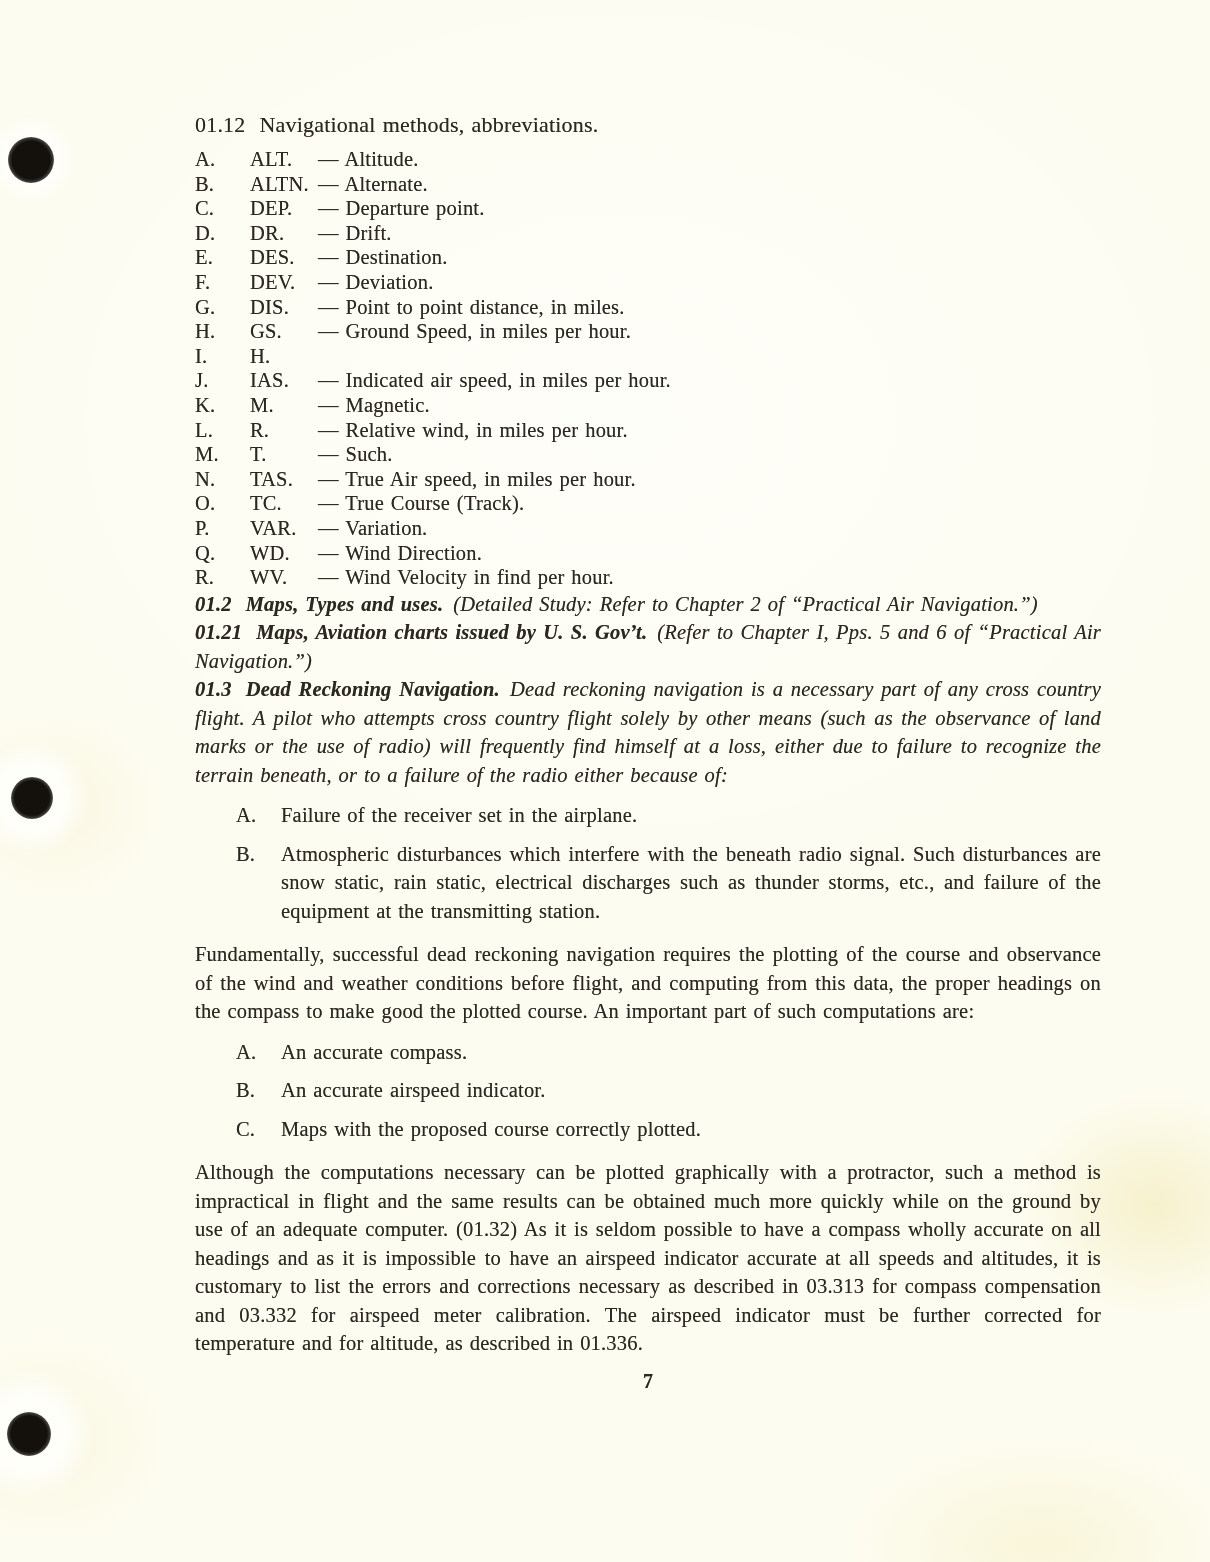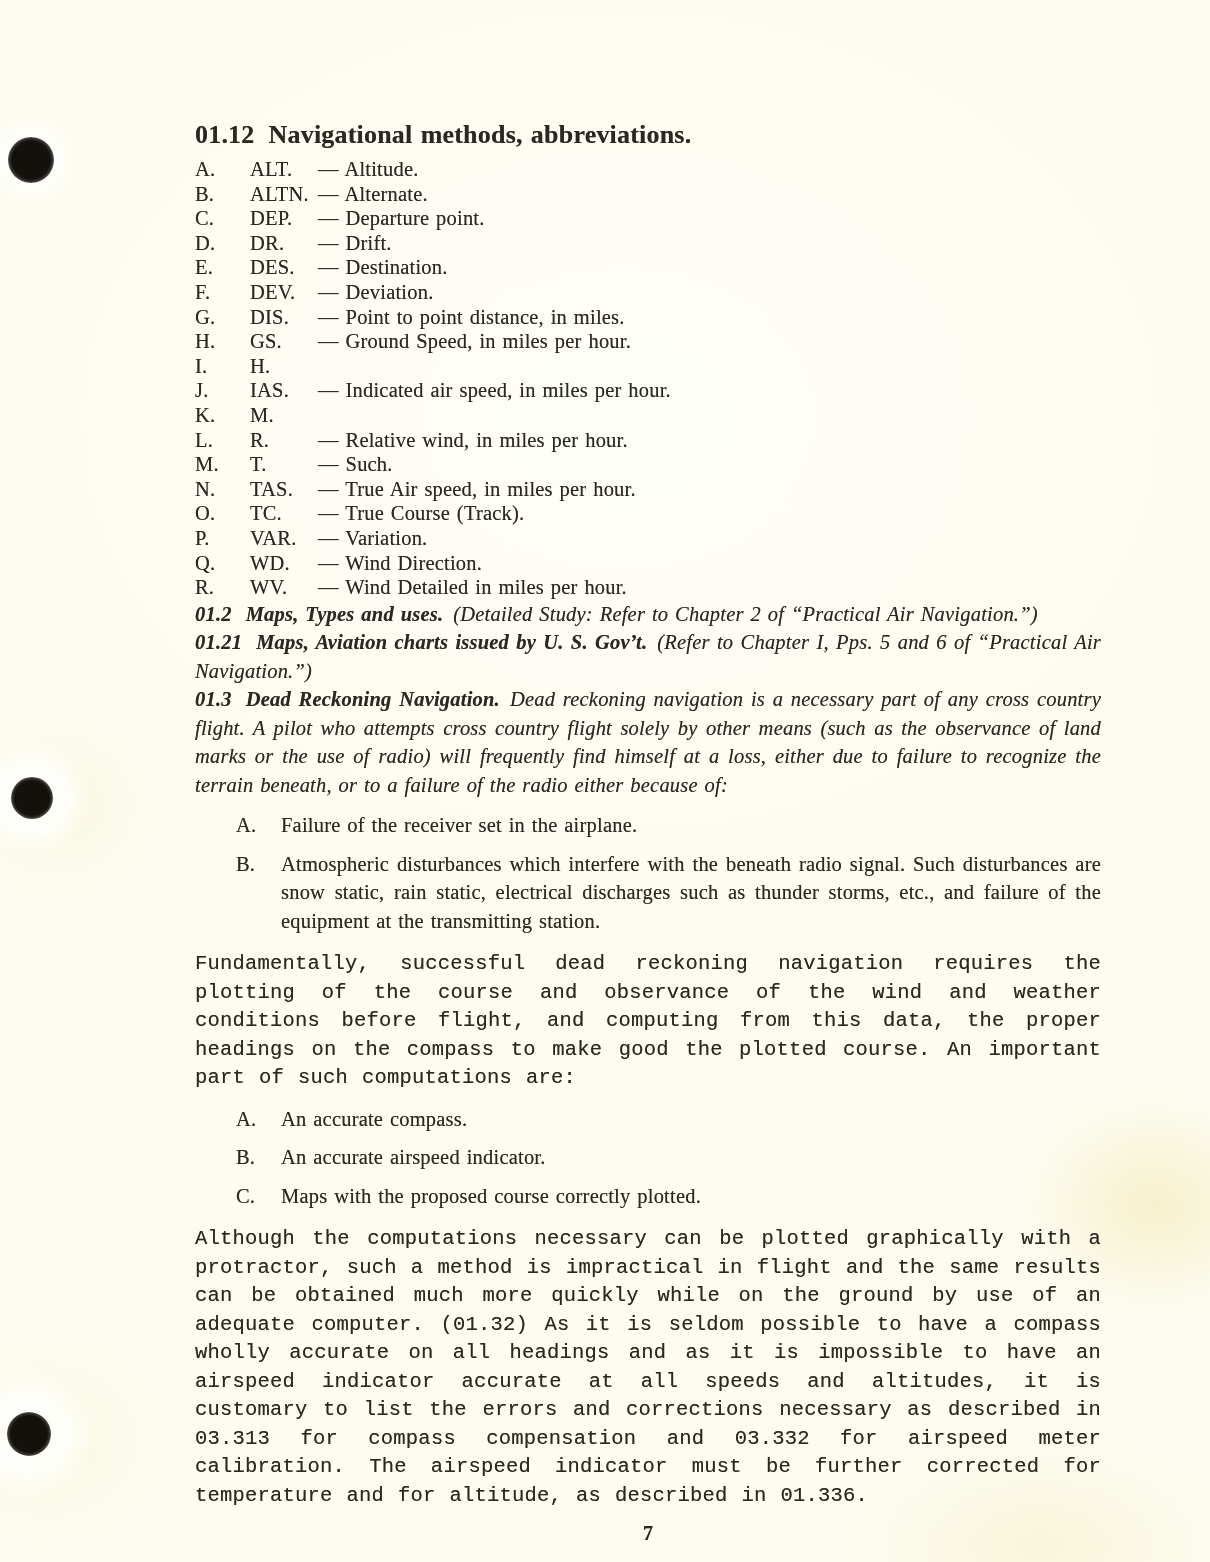--- a/index.html
+++ b/index.html
@@ -15,38 +15,38 @@
       radial-gradient(200px 170px at 45px 1440px, rgba(247,242,210,0.55), rgba(247,242,210,0) 62%),
       radial-gradient(1000px 760px at 620px 420px, rgba(255,255,253,0.65), rgba(255,255,253,0) 72%);
   }
   .content {
     position: absolute; left: 195px; top: 110px; width: 906px;
     font-size: 20.5px; line-height: 28.5px;
     letter-spacing: 0.2px; word-spacing: 1.5px;
     text-shadow: 0 0 0.5px rgba(43,40,34,0.55);
   }
   h1 {
-    font-size: 26px; line-height: 26px; margin: 12px 0 9px 0; font-weight: bold;
+    font-size: 22px; line-height: 26px; margin: 2px 0 9px 0; font-weight: normal;
   }
   .secnum { margin-right: 14px; }
   .abbr-list { line-height: 24.6px; }
   .abbr-row { display: flex; }
   .abbr-letter { width: 55px; flex: none; }
   .abbr-abbr { width: 68px; flex: none; }
   .abbr-desc { flex: 1; }
   p.section { margin: 0; text-align: justify; font-style: italic; }
   .mt-maps { margin-top: 34px; }
   .mt-sec  { margin-top: 16px; }
   .inline-head { font-weight: bold; margin-right: 10px; }
   .sub-list { margin-top: 12px; }
   .sub-item { display: flex; margin-bottom: 10px; }
   .sub-item:last-child { margin-bottom: 0; }
   .sub-letter { width: 45px; flex: none; margin-left: 41px; }
   .sub-text { flex: 1; text-align: justify; }
-  .para { margin: 15px 0 0 0; text-align: justify; font-family: Liberation Mono, monospace; }
+  .para { margin: 15px 0 0 0; text-align: justify; }
   .page-number {
     margin-top: 9px; text-align: center; font-weight: bold; font-size: 20px;
   }
   .hole {
     position: absolute; border-radius: 50%;
     display: flex; align-items: center; justify-content: center;
     background: radial-gradient(circle, rgba(255,255,251,0.95) 0 42%, rgba(255,255,251,0) 72%);
   }
   .hole::after {
     content: ""; border-radius: 50%;
@@ -116,20 +116,21 @@
         <span class="abbr-abbr">H.</span>
       </div>
     <div class="abbr-row">
         <span class="abbr-letter">J.</span>
         <span class="abbr-abbr">IAS.</span>
         <span class="abbr-desc">— Indicated air speed, in miles per hour.</span>
       </div>
     <div class="abbr-row">
         <span class="abbr-letter">K.</span>
         <span class="abbr-abbr">M.</span>
+        <span class="abbr-desc">— Magnetic.</span>
       </div>
     <div class="abbr-row">
         <span class="abbr-letter">L.</span>
         <span class="abbr-abbr">R.</span>
         <span class="abbr-desc">— Relative wind, in miles per hour.</span>
       </div>
     <div class="abbr-row">
         <span class="abbr-letter">M.</span>
         <span class="abbr-abbr">T.</span>
         <span class="abbr-desc">— Such.</span>
@@ -150,21 +151,21 @@
         <span class="abbr-desc">— Variation.</span>
       </div>
     <div class="abbr-row">
         <span class="abbr-letter">Q.</span>
         <span class="abbr-abbr">WD.</span>
         <span class="abbr-desc">— Wind Direction.</span>
       </div>
     <div class="abbr-row">
         <span class="abbr-letter">R.</span>
         <span class="abbr-abbr">WV.</span>
-        <span class="abbr-desc">— Wind Detailed in miles per hour.</span>
+        <span class="abbr-desc">— Wind Velocity in find per hour.</span>
       </div>
   </div>
 
   <p class="section mt-maps"><span class="inline-head"><span class="secnum">01.2</span><span>Maps, Types and uses.</span></span><span>(Detailed Study: Refer to Chapter 2 of “Practical Air Navigation.”)</span></p>
 
   <p class="section mt-sec"><span class="inline-head"><span class="secnum">01.21</span><span>Maps, Aviation charts issued by U. S. Gov’t.</span></span><span>(Refer to Chapter I, Pps. 5 and 6 of “Practical Air Navigation.”)</span></p>
 
   <p class="section mt-sec"><span class="inline-head"><span class="secnum">01.3</span><span>Dead Reckoning Navigation.</span></span><span>Dead reckoning navigation is a necessary part of any cross country flight.  A pilot who attempts cross country flight solely by other means (such as the observance of land marks or the use of radio) will frequently find himself at a loss, either due to failure to recognize the terrain beneath, or to a failure of the radio either because of:</span></p>
 
   <div class="sub-list">

